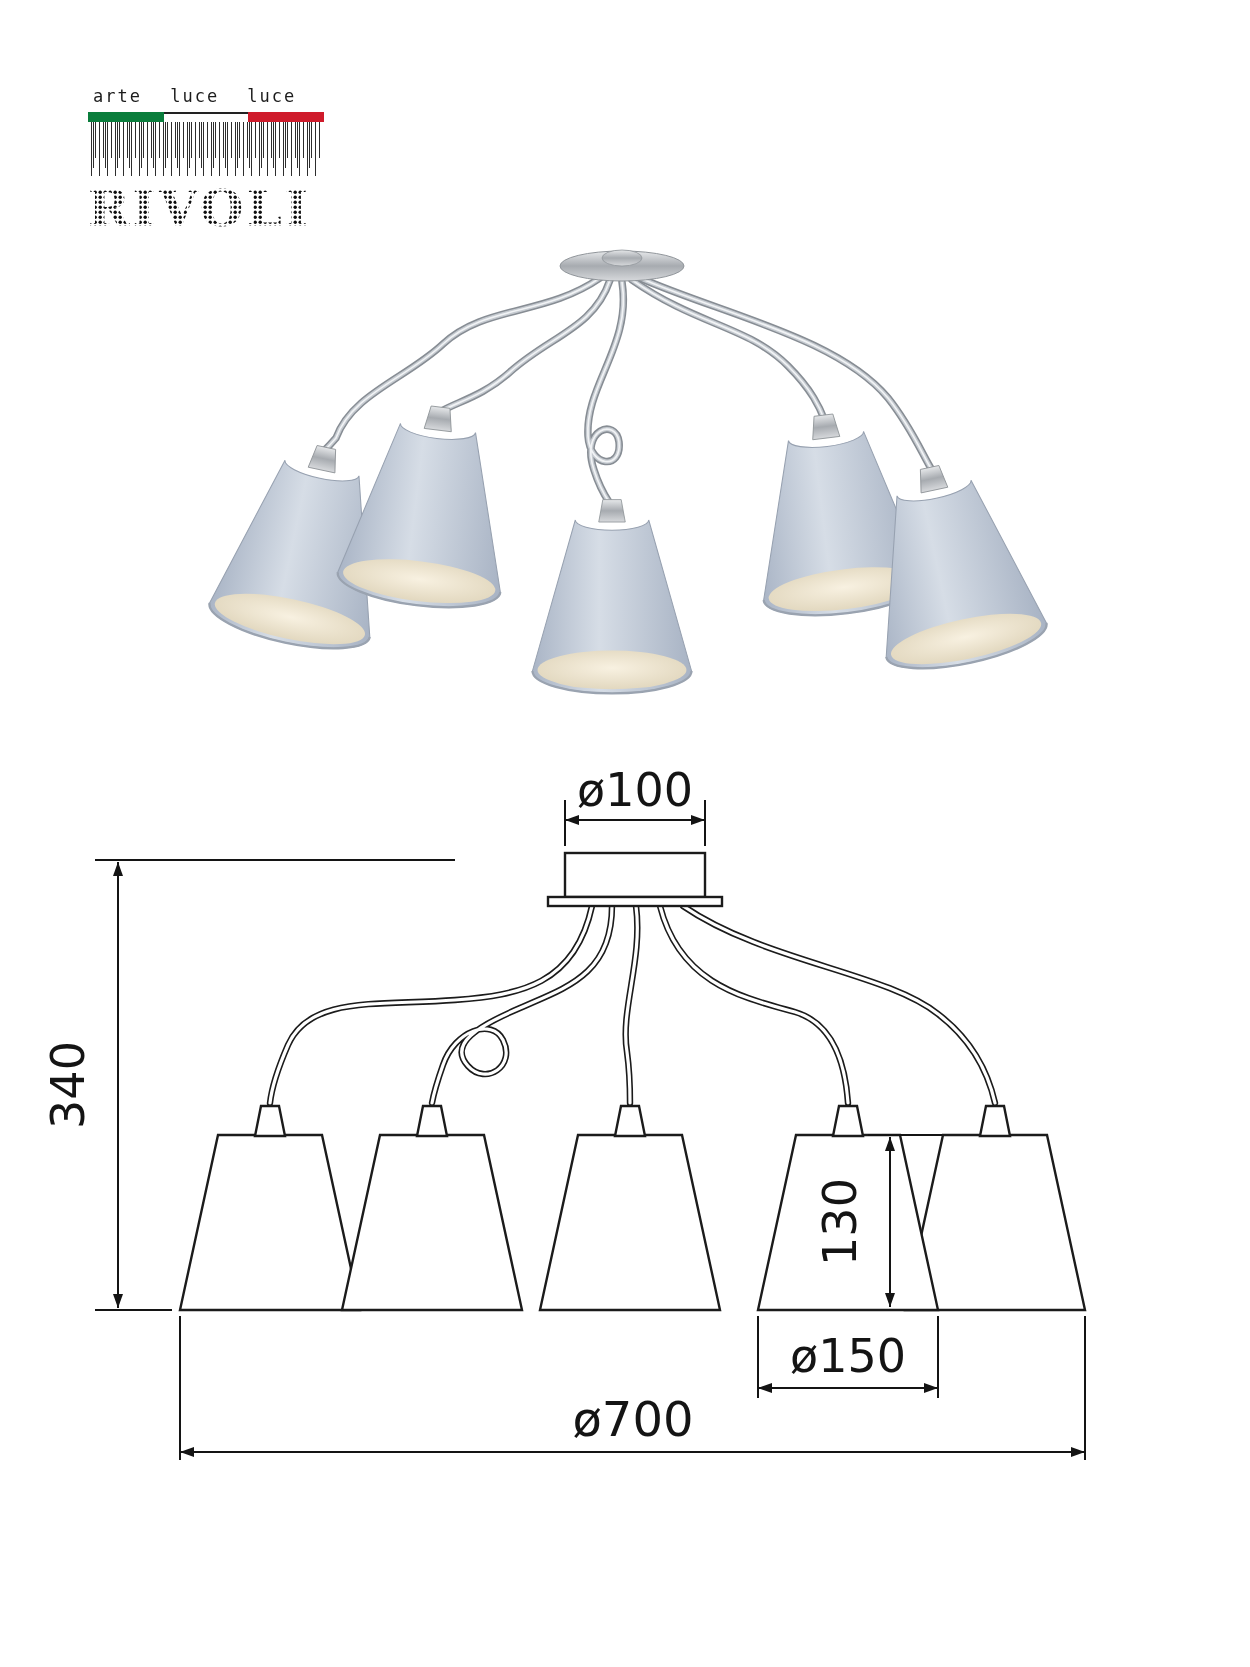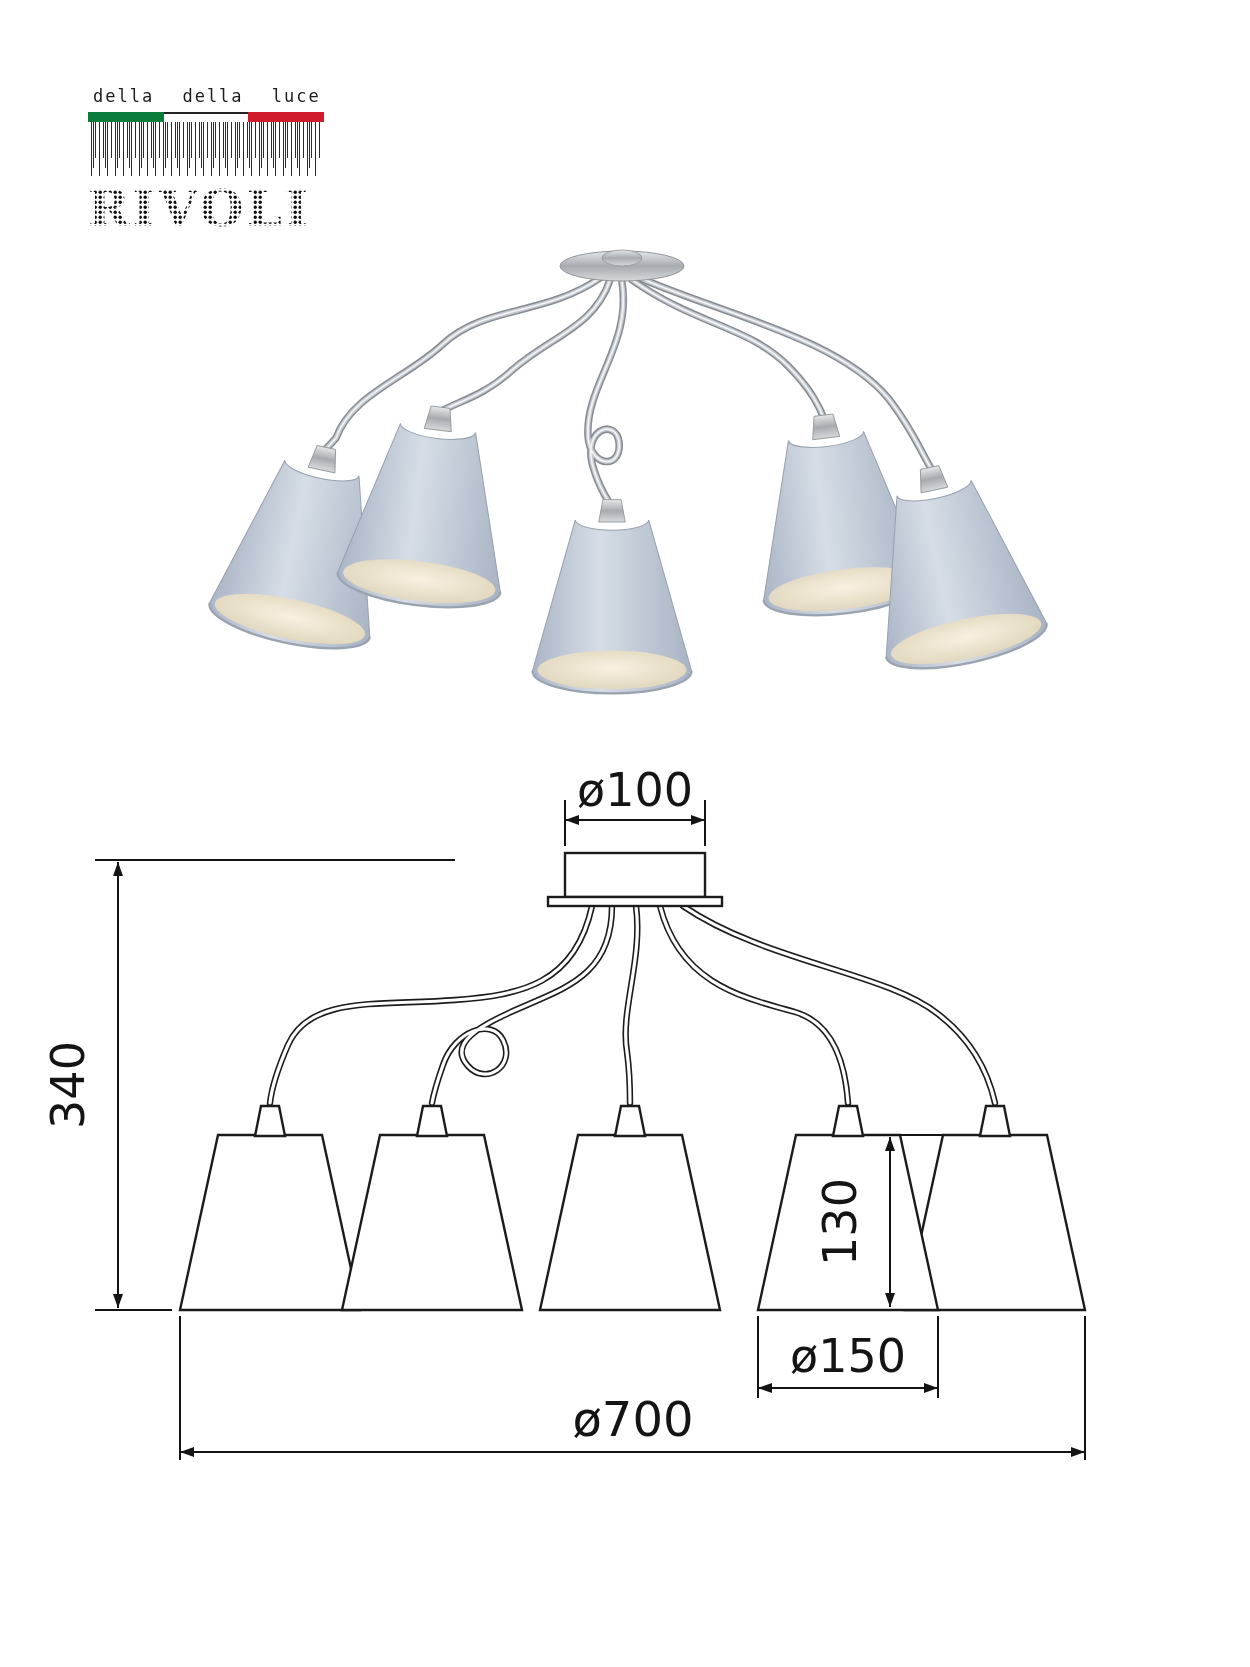--- a/index.html
+++ b/index.html
@@ -40,21 +40,21 @@
   .dimarrow{fill:#141414;stroke:none;}
   .dimtext{font-family:"DejaVu Sans","Liberation Sans",sans-serif;font-size:46px;fill:#141414;}
   .dimtext-big{font-family:"DejaVu Sans","Liberation Sans",sans-serif;font-size:48px;fill:#141414;}
 </style>
 </head>
 <body>
 
 <div class="page">
 
   <div class="logo">
-    <div class="tagline">della della luce</div>
+    <div class="tagline">arte luce luce</div>
     <div class="flagwrap">
       <div class="line"></div>
       <div class="seg-g"></div>
       <div class="seg-r"></div>
     </div>
     <div class="strands">
       <div class="s1"></div>
         <div class="s2"></div>
         <div class="s3"></div>
     </div>

